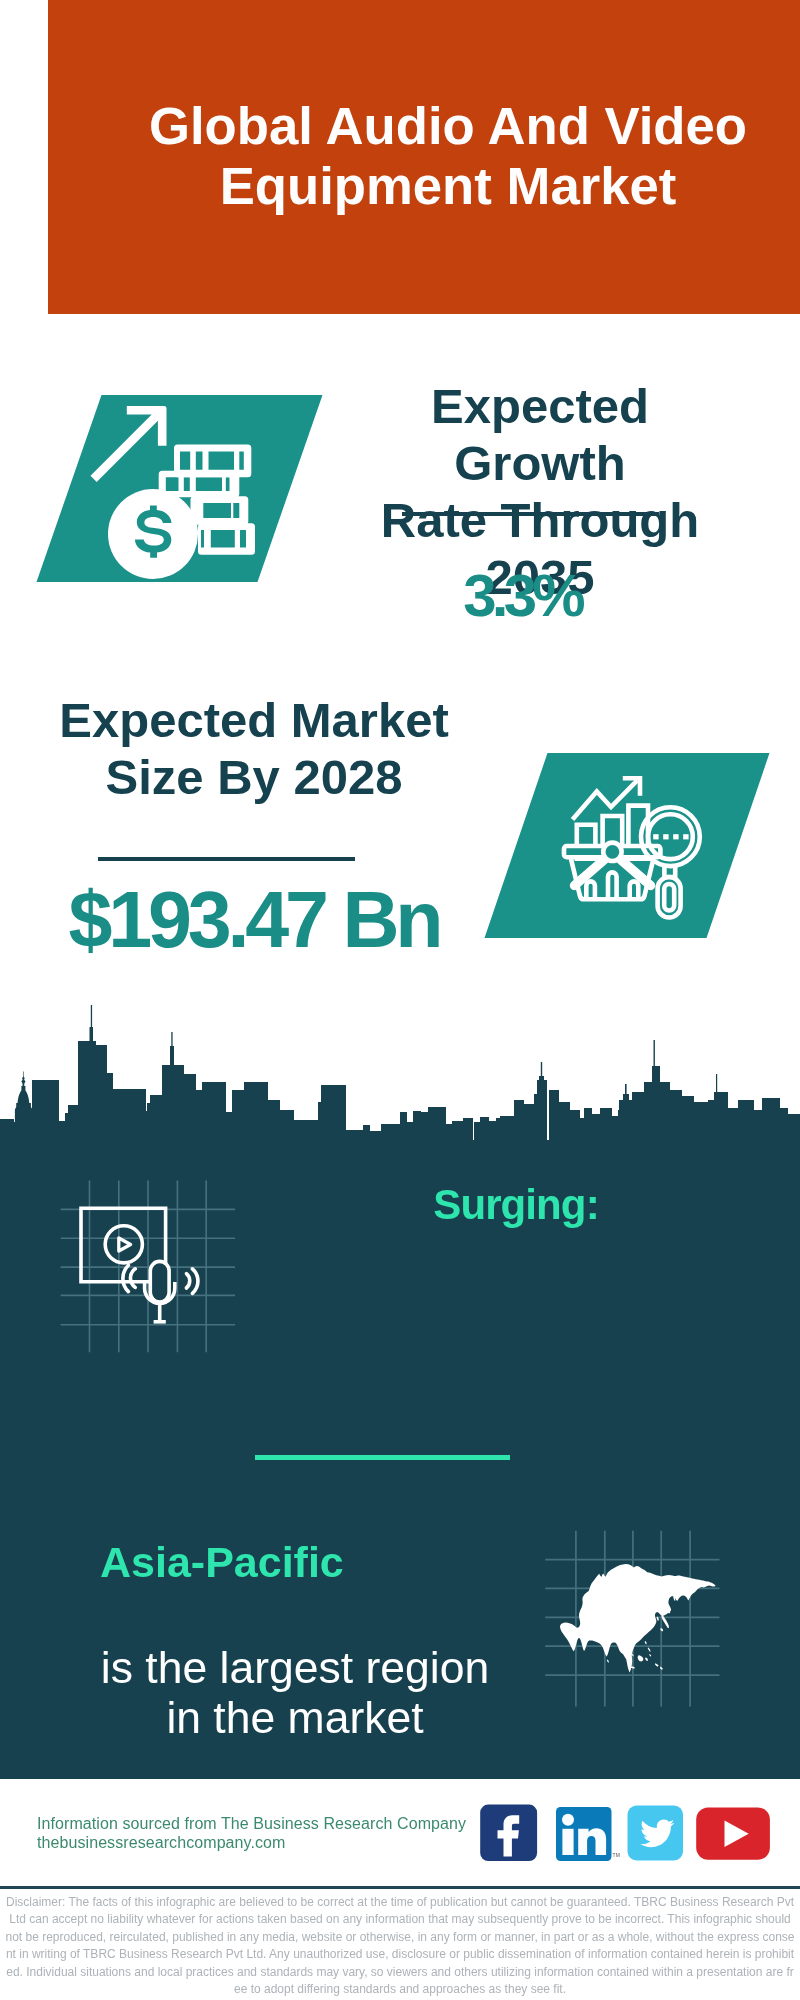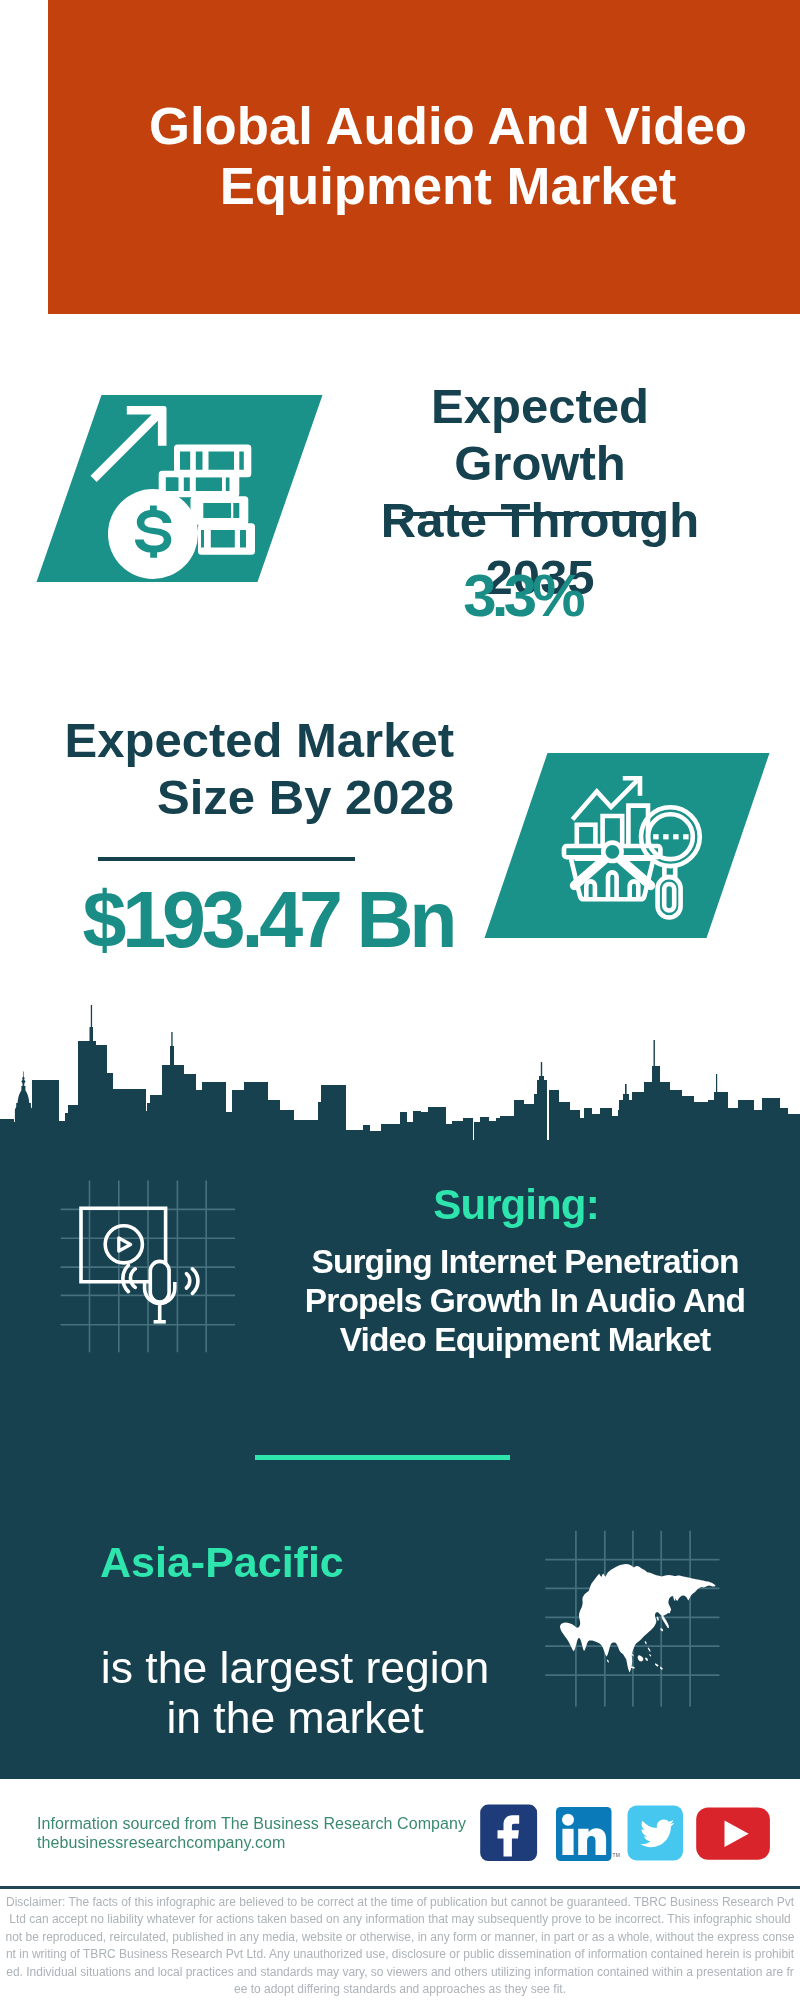--- a/index.html
+++ b/index.html
@@ -61,26 +61,26 @@
     </svg>
   </div>
 
   <div class="stat-heading" style="position:absolute;left:340px;top:378px;width:400px;">
     <div>Expected Growth</div>
     <div>Rate Through 2035</div>
   </div>
   <div class="stat-rule" style="position:absolute;left:402px;top:512px;width:257px;"></div>
   <div class="stat-value" style="position:absolute;left:322px;top:548px;width:400px;font-size:60px;line-height:95px;letter-spacing:-4.8px;">3.3%</div>
 
-  <div class="stat-heading" style="position:absolute;left:54px;top:712px;width:400px;text-align:right;">
+  <div class="stat-heading" style="position:absolute;left:54px;top:692px;width:400px;">
     <div>Expected Market</div>
     <div>Size By 2028</div>
   </div>
   <div class="stat-rule" style="position:absolute;left:98px;top:857px;width:257px;"></div>
-  <div class="stat-value" style="position:absolute;left:68px;top:881px;width:400px;font-size:79px;line-height:78px;letter-spacing:-4.2px;">$193.47 Bn</div>
+  <div class="stat-value" style="position:absolute;left:54px;top:881px;width:400px;font-size:79px;line-height:78px;letter-spacing:-4.2px;">$193.47 Bn</div>
 
   <div class="plate skew" style="left:515.5px;top:753px;width:222px;height:185px;transform:skewX(-18.8deg);"></div>
   <div class="icon-wrap" style="position:absolute;left:560px;top:770px;width:150px;height:150px;">
     <svg viewBox="560 770 150 150" width="150" height="150" aria-hidden="true">
       <g fill="none" stroke="#ffffff" stroke-width="4.6" stroke-linejoin="miter" stroke-linecap="butt">
 
         <polyline points="572.5,819.5 596.8,791.5 611,807 637.3,780.3"></polyline>
 
         <polyline points="622.8,778.3 640,778.3 640,795.8"></polyline>
 
@@ -153,25 +153,20 @@
       <path d="M135.2 1268.8 a11.5 11.5 0 0 0 0 18.6" stroke-linecap="round"></path>
       <path d="M128.4 1265.2 a18.5 18.5 0 0 0 0 26.4" stroke-linecap="round"></path>
 
       <path d="M186.4 1273.6 a9.4 9.4 0 0 1 0 14.4" stroke-linecap="round"></path>
       <path d="M192.4 1268.8 a16.3 16.3 0 0 1 0 24.5" stroke-linecap="round"></path>
     </g>
     <path d="M118.8 1238 l11.8 6.5 -11.8 6.5 z" fill="none" stroke="#ffffff" stroke-width="3.3" stroke-linejoin="round"></path>
   </svg>
 
   <div style="position:absolute;left:316px;top:1185px;width:400px;text-align:center;color:#2ee5ad;font-size:42px;font-weight:bold;line-height:40px;letter-spacing:-0.9px;">Surging:</div>
-  <div style="position:absolute;left:275px;top:1242px;width:500px;text-align:center;color:#ffffff;font-size:33.5px;font-weight:bold;line-height:39px;white-space:nowrap;letter-spacing:-0.9px;">
-    <div>Surging Internet Penetration</div>
-    <div>Propels Growth In Audio And</div>
-    <div>Video Equipment Market</div>
-  </div>
 
   <div style="position:absolute;left:255px;top:1455px;width:255px;height:5px;background:#2ee5ad;"></div>
 
   <div style="position:absolute;left:100px;top:1542px;width:400px;text-align:left;color:#2ee5ad;font-size:43px;font-weight:bold;line-height:40px;white-space:nowrap;">Asia-Pacific</div>
   <div style="position:absolute;left:45px;top:1643px;width:500px;text-align:center;color:#ffffff;font-size:44.5px;font-weight:normal;line-height:50px;white-space:nowrap;">
     <div>is the largest region</div>
     <div>in the market</div>
   </div>
 
   <svg class="icon-abs" viewBox="540 1525 185 185" width="185" height="185" style="position:absolute;left:540px;top:1525px;">

